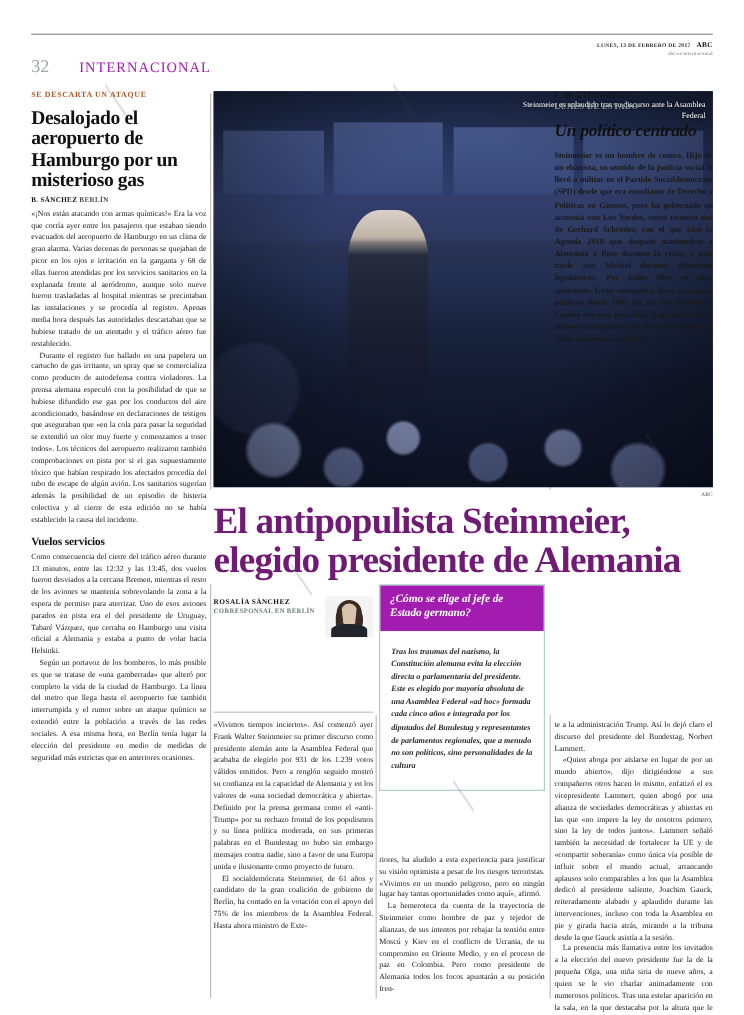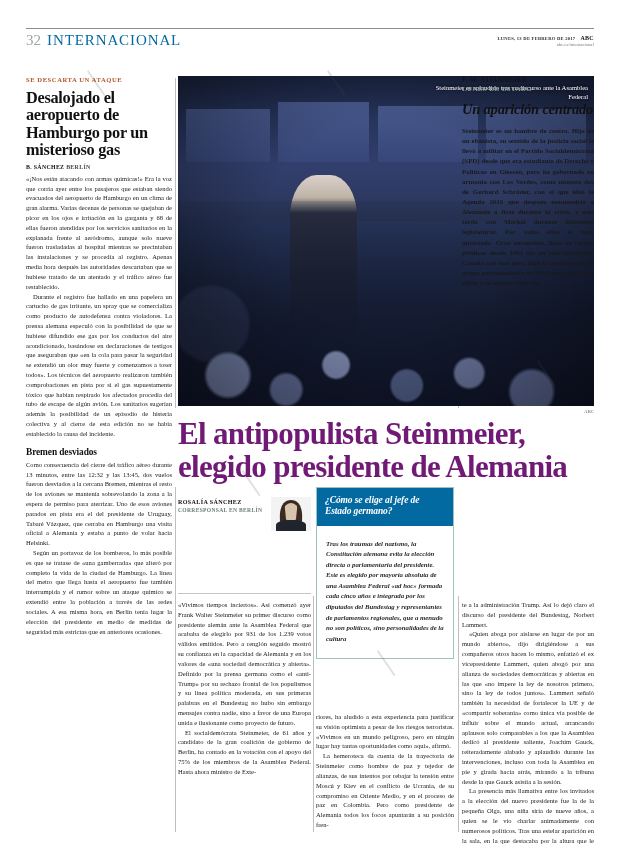--- a/index.html
+++ b/index.html
@@ -28,32 +28,33 @@
     width: 568px;
     border-top: 1.1px solid #8c8c8c;
     padding-top: 3px;
     display: flex;
     align-items: flex-start;
     justify-content: space-between;
   }
   .mast-left {
     display: flex;
     align-items: baseline;
-    gap: 6px;
+    gap: 25px;
+    margin-top: 16px;
   }
   .page-number {
     font-family: "Liberation Serif", serif;
     font-size: 15px;
     color: #9aa7a4;
     letter-spacing: 0px;
   }
   .section-name {
     font-family: "Liberation Serif", serif;
-    font-size: 15px;
-    color: #0369a1;
+    font-size: 12px;
+    color: #a21caf;
     letter-spacing: 0.9px;
   }
   .mast-right {
     text-align: right;
     padding-top: 3px;
     display: flex;
     flex-direction: column;
     align-items: flex-end;
   }
   .mast-date-row {
@@ -360,21 +361,21 @@
   }
 
   
   .greenbox {
     position: absolute;
     left: 316px; top: 487px;
     width: 138px;
     border: 0.6px solid #9cc3c0;
   }
   .gb-head {
-    background: #0369a1;
+    background: #a21caf;
     color: #ffffff;
     font-family: "Liberation Serif", serif;
     font-style: italic;
     font-weight: bold;
     font-size: 9.5px;
     line-height: 1.2;
     padding: 7px 8px 8px 8px;
     letter-spacing: -0.1px;
   }
   .gb-body {
@@ -435,21 +436,21 @@
     <div class="kicker">SE DESCARTA UN ATAQUE</div>
     <div class="left-headline">Desalojado el aeropuerto de Hamburgo por un misterioso gas</div>
     <div class="byline">
       <span>B. SÁNCHEZ</span>
       <span class="place">BERLÍN</span>
     </div>
     <div class="body-text">
       <p>«¡Nos están atacando con armas químicas!» Era la voz que corría ayer entre los pasajeros que estaban siendo evacuados del aeropuerto de Hamburgo en un clima de gran alarma. Varias decenas de personas se quejaban de picor en los ojos e irritación en la garganta y 68 de ellas fueron atendidas por los servicios sanitarios en la explanada frente al aeródromo, aunque solo nueve fueron trasladadas al hospital mientras se precintaban las instalaciones y se procedía al registro. Apenas media hora después las autoridades descartaban que se hubiese tratado de un atentado y el tráfico aéreo fue restablecido.</p>
       <p>Durante el registro fue hallado en una papelera un cartucho de gas irritante, un spray que se comercializa como producto de autodefensa contra violadores. La prensa alemana especuló con la posibilidad de que se hubiese difundido ese gas por los conductos del aire acondicionado, basándose en declaraciones de testigos que aseguraban que «en la cola para pasar la seguridad se extendió un olor muy fuerte y comenzamos a toser todos». Los técnicos del aeropuerto realizaron también comprobaciones en pista por si el gas supuestamente tóxico que habían respirado los afectados procedía del tubo de escape de algún avión. Los sanitarios sugerían además la posibilidad de un episodio de histeria colectiva y al cierre de esta edición no se había establecido la causa del incidente.</p>
     </div>
-    <div class="subhead">Bremen desviados</div>
+    <div class="subhead">Vuelos servicios</div>
     <div class="body-text">
       <p>Como consecuencia del cierre del tráfico aéreo durante 13 minutos, entre las 12:32 y las 13:45, dos vuelos fueron desviados a la cercana Bremen, mientras el resto de los aviones se mantenía sobrevolando la zona a la espera de permiso para aterrizar. Uno de esos aviones parados en pista era el del presidente de Uruguay, Tabaré Vázquez, que cerraba en Hamburgo una visita oficial a Alemania y estaba a punto de volar hacia Helsinki.</p>
       <p>Según un portavoz de los bomberos, lo más posible es que se tratase de «una gamberrada» que alteró por completo la vida de la ciudad de Hamburgo. La línea del metro que llega hasta el aeropuerto fue también interrumpida y el rumor sobre un ataque químico se extendió entre la población a través de las redes sociales. A esa misma hora, en Berlín tenía lugar la elección del presidente en medio de medidas de seguridad más estrictas que en anteriores ocasiones.</p>
     </div>
   </div>
 
   <div class="vrule" style="left:175px; top:78px; height:330px;"></div>
   <div class="vrule" style="left:458px; top:78px; height:330px;"></div>
   <div class="vrule" style="left:175px; top:487px; height:345px;"></div>
   <div class="vrule" style="left:458px; top:596px; height:236px;"></div>
@@ -465,21 +466,21 @@
     <div class="ph-figure"></div>
     <div class="ph-crowd"></div>
     <div class="ph-vignette"></div>
     <div class="photo-caption">Steinmeier es aplaudido tras su discurso ante la Asamblea Federal</div>
   </div>
   <div class="photo-credit" style="left:auto; right:26px; top:409px;">ABC</div>
 
   <div class="sidebar">
     <div class="sb-name">F. W. STEINMEIER</div>
     <div class="sb-role">LUNES DE ESTADO</div>
-    <div class="sb-title">Un aparición centrado</div>
+    <div class="sb-title">Un político centrado</div>
     <div class="sb-body">Steinmeier es un hombre de centro. Hijo de un ebanista, su sentido de la justicia social le llevó a militar en el Partido Socialdemócrata (SPD) desde que era estudiante de Derecho y Políticas en Giessen, pero ha gobernado en armonía con Los Verdes, como número dos de Gerhard Schröder, con el que ideó la Agenda 2010 que después mantendría a Alemania a flote durante la crisis, y más tarde con Merkel durante diferentes legislaturas. Por todos ellos es muy apreciado. Gran europeísta, lleva en cargos públicos desde 1991 sin un solo escándalo. Casado con una juez, dejó la presidencia del grupo parlamentario en 2010 para donar un riñón a su esposa enferma.</div>
   </div>
 
   <div class="main-hl">El antipopulista Steinmeier, elegido presidente de Alemania</div>
 
   <div class="deck-block">
     <div class="author-row">
       <div class="author-text">
         <div class="author-name">ROSALÍA SÁNCHEZ</div>
         <div class="author-role">CORRESPONSAL EN BERLÍN</div>

